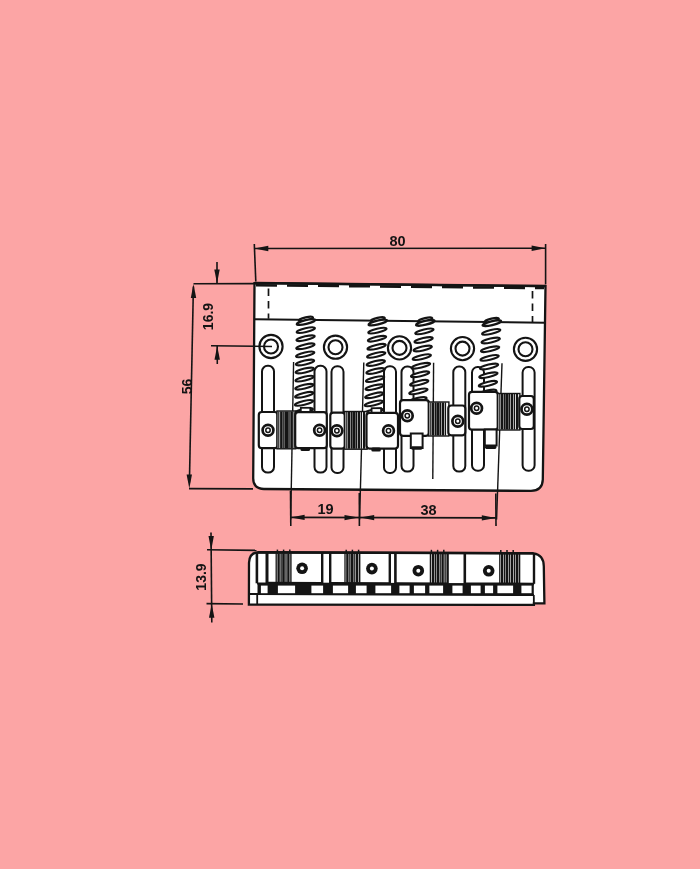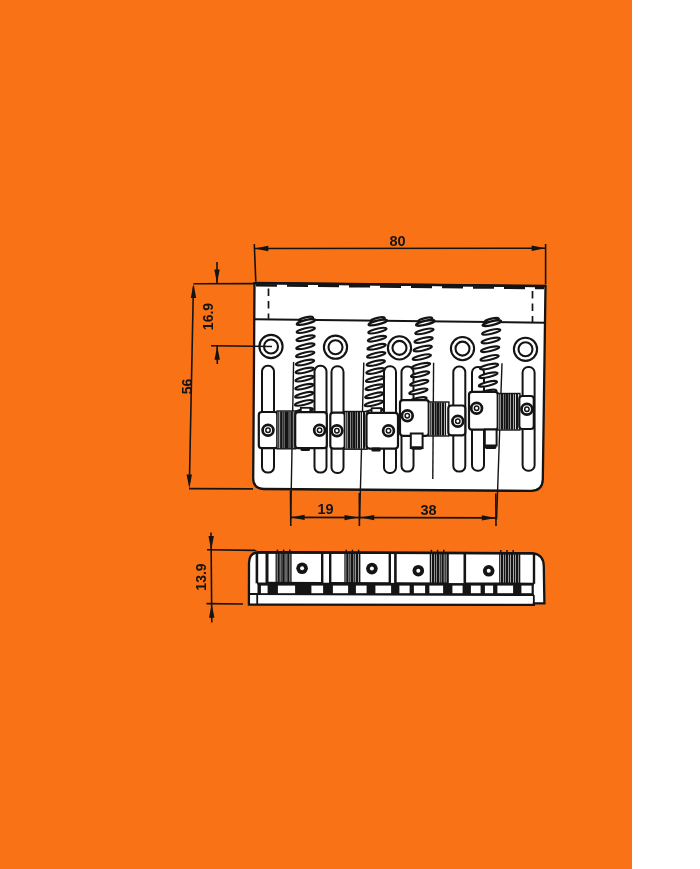--- a/index.html
+++ b/index.html
@@ -1,16 +1,16 @@
 <!DOCTYPE html>
 <html><head>
 <meta charset="utf-8">
 <style>
   html,body { margin:0; padding:0; background:#ffffff; }
-  #page { width:632px; height:869px; background:#f97316; overflow:hidden; }
+  #page { width:700px; height:869px; background:#fca5a5; overflow:hidden; }
 </style>
 </head>
 <body>
 <div id="page">
 <svg width="700" height="869" viewBox="0 0 700 869" xmlns="http://www.w3.org/2000/svg">
 
 <path d="M 254.5,283.2 L 545.5,286.2 L 542.8,479.6 Q 542.5,490.9 531,490.9 L 264,489 Q 253,488.9 253.2,477.9 Z" fill="#fff" stroke="#141414" stroke-width="2.3"></path>
 <path d="M 254.5,283.0 L 545.5,286.0" fill="none" stroke="#141414" stroke-width="2.4"></path>
 
 <line x1="256" y1="285.2" x2="544" y2="288.1" stroke="#141414" stroke-width="2.5" stroke-linecap="butt" stroke-dasharray="21 10"></line>

